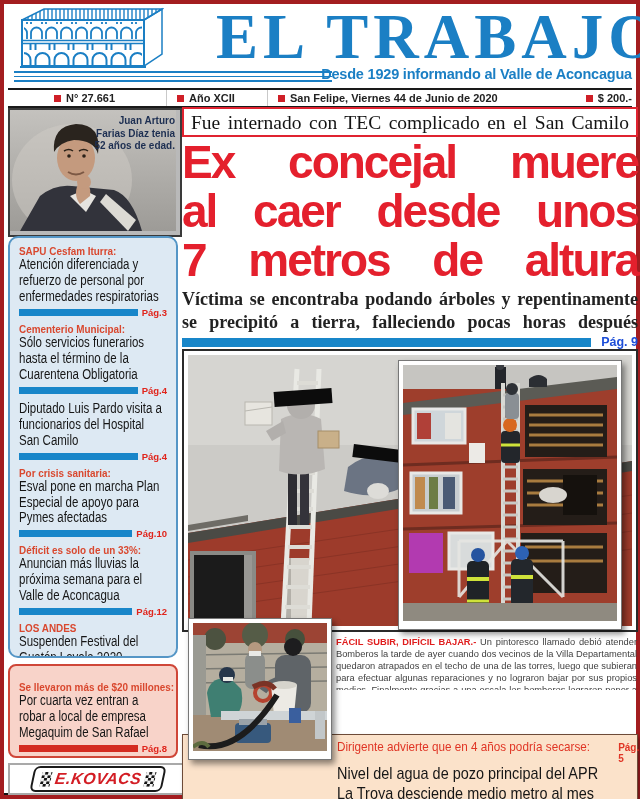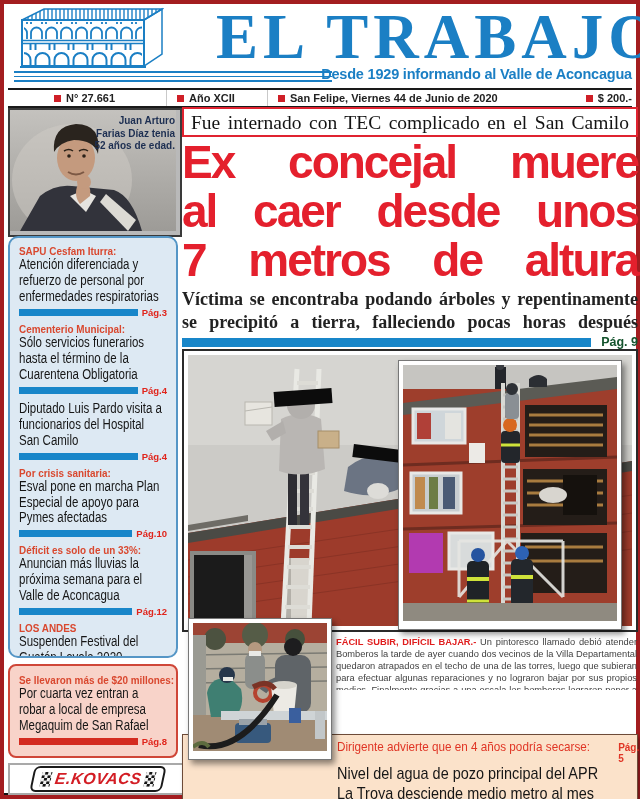--- a/index.html
+++ b/index.html
@@ -31,21 +31,21 @@
   
   .portrait{left:8px;top:108px;width:170px;height:125px;border:2px solid #3a3a3a;background:#b9b9b9;}
   .portrait svg{display:block;}
   .portrait-cap{position:absolute;top:5px;right:5px;width:82px;text-align:right;
       font-size:10px;line-height:1.25;font-weight:bold;color:#1d2f52;}
 
   .bluebox{left:8px;top:236px;width:170px;height:422px;box-sizing:border-box;
       background:#dde9f3;border:2px solid #5596c6;border-radius:10px;
       padding:7px 9px;overflow:hidden;}
   .pinkbox{left:8px;top:664px;width:170px;height:94px;box-sizing:border-box;
-      background:#f8d3c9;border:2px solid #cf4638;border-radius:8px;padding:8px 9px;}
+      background:#f8d3c9;border:2px solid #cf4638;border-radius:8px;padding:15px 9px;}
   .s-item{margin-bottom:5px;}
   .s-kick{font-size:11px;font-weight:bold;color:#d9482f;transform:scaleX(0.9);
       transform-origin:0 0;width:111%;white-space:nowrap;}
   .s-title{font-size:14px;line-height:1.14;color:#161616;transform:scaleX(0.82);
       transform-origin:0 0;width:122%;letter-spacing:0;}
   .s-barrow{display:flex;align-items:center;margin-top:2px;}
   .s-bar{flex:1;height:7px;background:#1886c9;margin-right:4px;}
   .s-bar.red{background:#d42b20;}
   .s-page{font-size:9.5px;font-weight:bold;color:#e0251c;white-space:nowrap;}
 
@@ -55,21 +55,21 @@
       font-family:"Liberation Serif",serif;font-size:19.5px;color:#141414;
       text-align:justify;text-align-last:justify;line-height:26px;}
   .headline{left:182px;top:138px;width:456px;}
   .h-line{font-size:46px;line-height:49px;font-weight:bold;color:#e4202d;
       letter-spacing:-2px;text-align:justify;text-align-last:justify;}
   .deck{left:182px;top:288px;width:456px;font-family:"Liberation Serif",serif;
       font-size:18px;font-weight:600;color:#222;}
   .d-line{line-height:23px;text-align:justify;text-align-last:justify;}
   .pagerow9{left:182px;top:335px;width:456px;display:flex;align-items:center;}
   .bar9{flex:1;height:9px;background:#1886c9;margin-right:10px;}
-  .page9{font-size:12.5px;font-weight:bold;color:#14532d;white-space:nowrap;}
+  .page9{font-size:12.5px;font-weight:bold;color:#1d4ed8;white-space:nowrap;}
 
   
   .photoframe{left:182px;top:349px;width:456px;height:283px;box-sizing:border-box;
       border:2px solid #2a2a2a;background:#fff;padding:4px;z-index:1;}
   .inset{background:#fff;padding:4px;border:1px solid #777;
       box-shadow:3px 4px 6px rgba(0,0,0,0.45);}
   .inset-fire{left:398px;top:360px;z-index:2;}
   .inset-water{left:188px;top:618px;z-index:4;}
 
   .caption{left:336px;top:636px;width:301px;height:54px;overflow:hidden;

